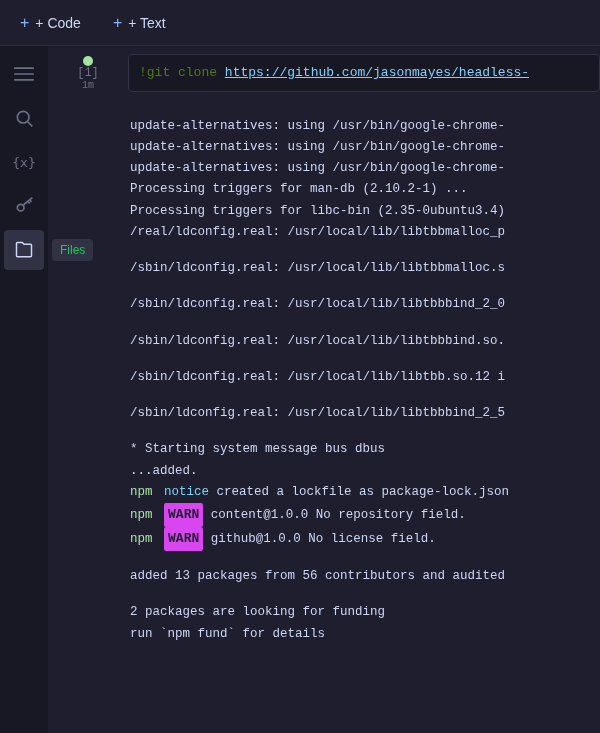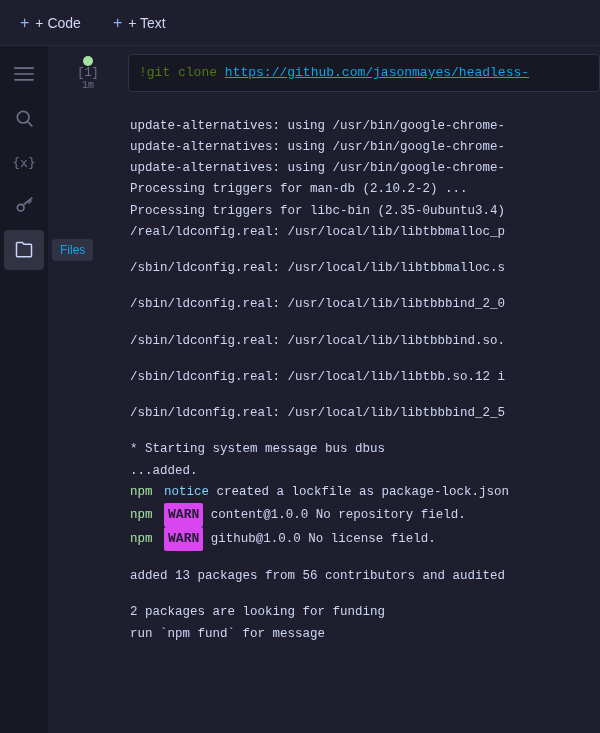--- a/index.html
+++ b/index.html
@@ -86,21 +86,21 @@
       background-color: #313244;
     }
 
     
     .tooltip {
       position: absolute;
       left: 48px;
       top: 50%;
       transform: translateY(-50%);
       background-color: #313244;
-      color: #0ea5e9;
+      color: #22c55e;
       font-size: 12px;
       padding: 4px 8px;
       border-radius: 4px;
       white-space: nowrap;
       font-family: Arial, sans-serif;
       pointer-events: none;
       z-index: 100;
     }
 
     
@@ -297,29 +297,29 @@
           <div class="run-dot"></div>
         </div>
         <span class="cell-number">[1]</span>
         <span class="cell-time">1m</span>
       </div>
 
       <div class="cell-content">
 
         <div class="cell-input">
           <div class="cell-input-line">
-            <span style="color:#4d7c0f;margin-top:33px;">!git clone </span><span style="color:#0ea5e9; text-decoration:underline;">https://github.com/jasonmayes/headless-</span>
+            <span style="color:#4d7c0f;margin-top:33px;">!git clone </span><span style="color:#7dd3fc; text-decoration:underline;">https://github.com/jasonmayes/headless-</span>
           </div>
         </div>
 
         <div class="cell-output">
           <span class="output-line">update-alternatives: using /usr/bin/google-chrome-</span>
           <span class="output-line">update-alternatives: using /usr/bin/google-chrome-</span>
           <span class="output-line">update-alternatives: using /usr/bin/google-chrome-</span>
-          <span class="output-line">Processing triggers for man-db (2.10.2-2) ...</span>
+          <span class="output-line">Processing triggers for man-db (2.10.2-1) ...</span>
           <span class="output-line">Processing triggers for libc-bin (2.35-0ubuntu3.4)</span>
           <span class="output-line">/real/ldconfig.real: /usr/local/lib/libtbbmalloc_p</span>
           <span class="output-line empty"></span>
           <span class="output-line">/sbin/ldconfig.real: /usr/local/lib/libtbbmalloc.s</span>
           <span class="output-line empty"></span>
           <span class="output-line">/sbin/ldconfig.real: /usr/local/lib/libtbbbind_2_0</span>
           <span class="output-line empty"></span>
           <span class="output-line">/sbin/ldconfig.real: /usr/local/lib/libtbbbind.so.</span>
           <span class="output-line empty"></span>
           <span class="output-line">/sbin/ldconfig.real: /usr/local/lib/libtbb.so.12 i</span>
@@ -340,20 +340,20 @@
           </span>
           <span class="output-line">
             <span class="npm-prefix">npm</span>
             <span class="warn-badge">WARN</span>
             <span> github@1.0.0 No license field.</span>
           </span>
           <span class="output-line empty"></span>
           <span class="output-line">added 13 packages from 56 contributors and audited</span>
           <span class="output-line empty"></span>
           <span class="output-line">2 packages are looking for funding</span>
-          <span class="output-line">  run `npm fund` for message</span>
+          <span class="output-line">  run `npm fund` for details</span>
         </div>
       </div>
 
     </div>
   </div>
 
 </div>
 
 </body></html>

